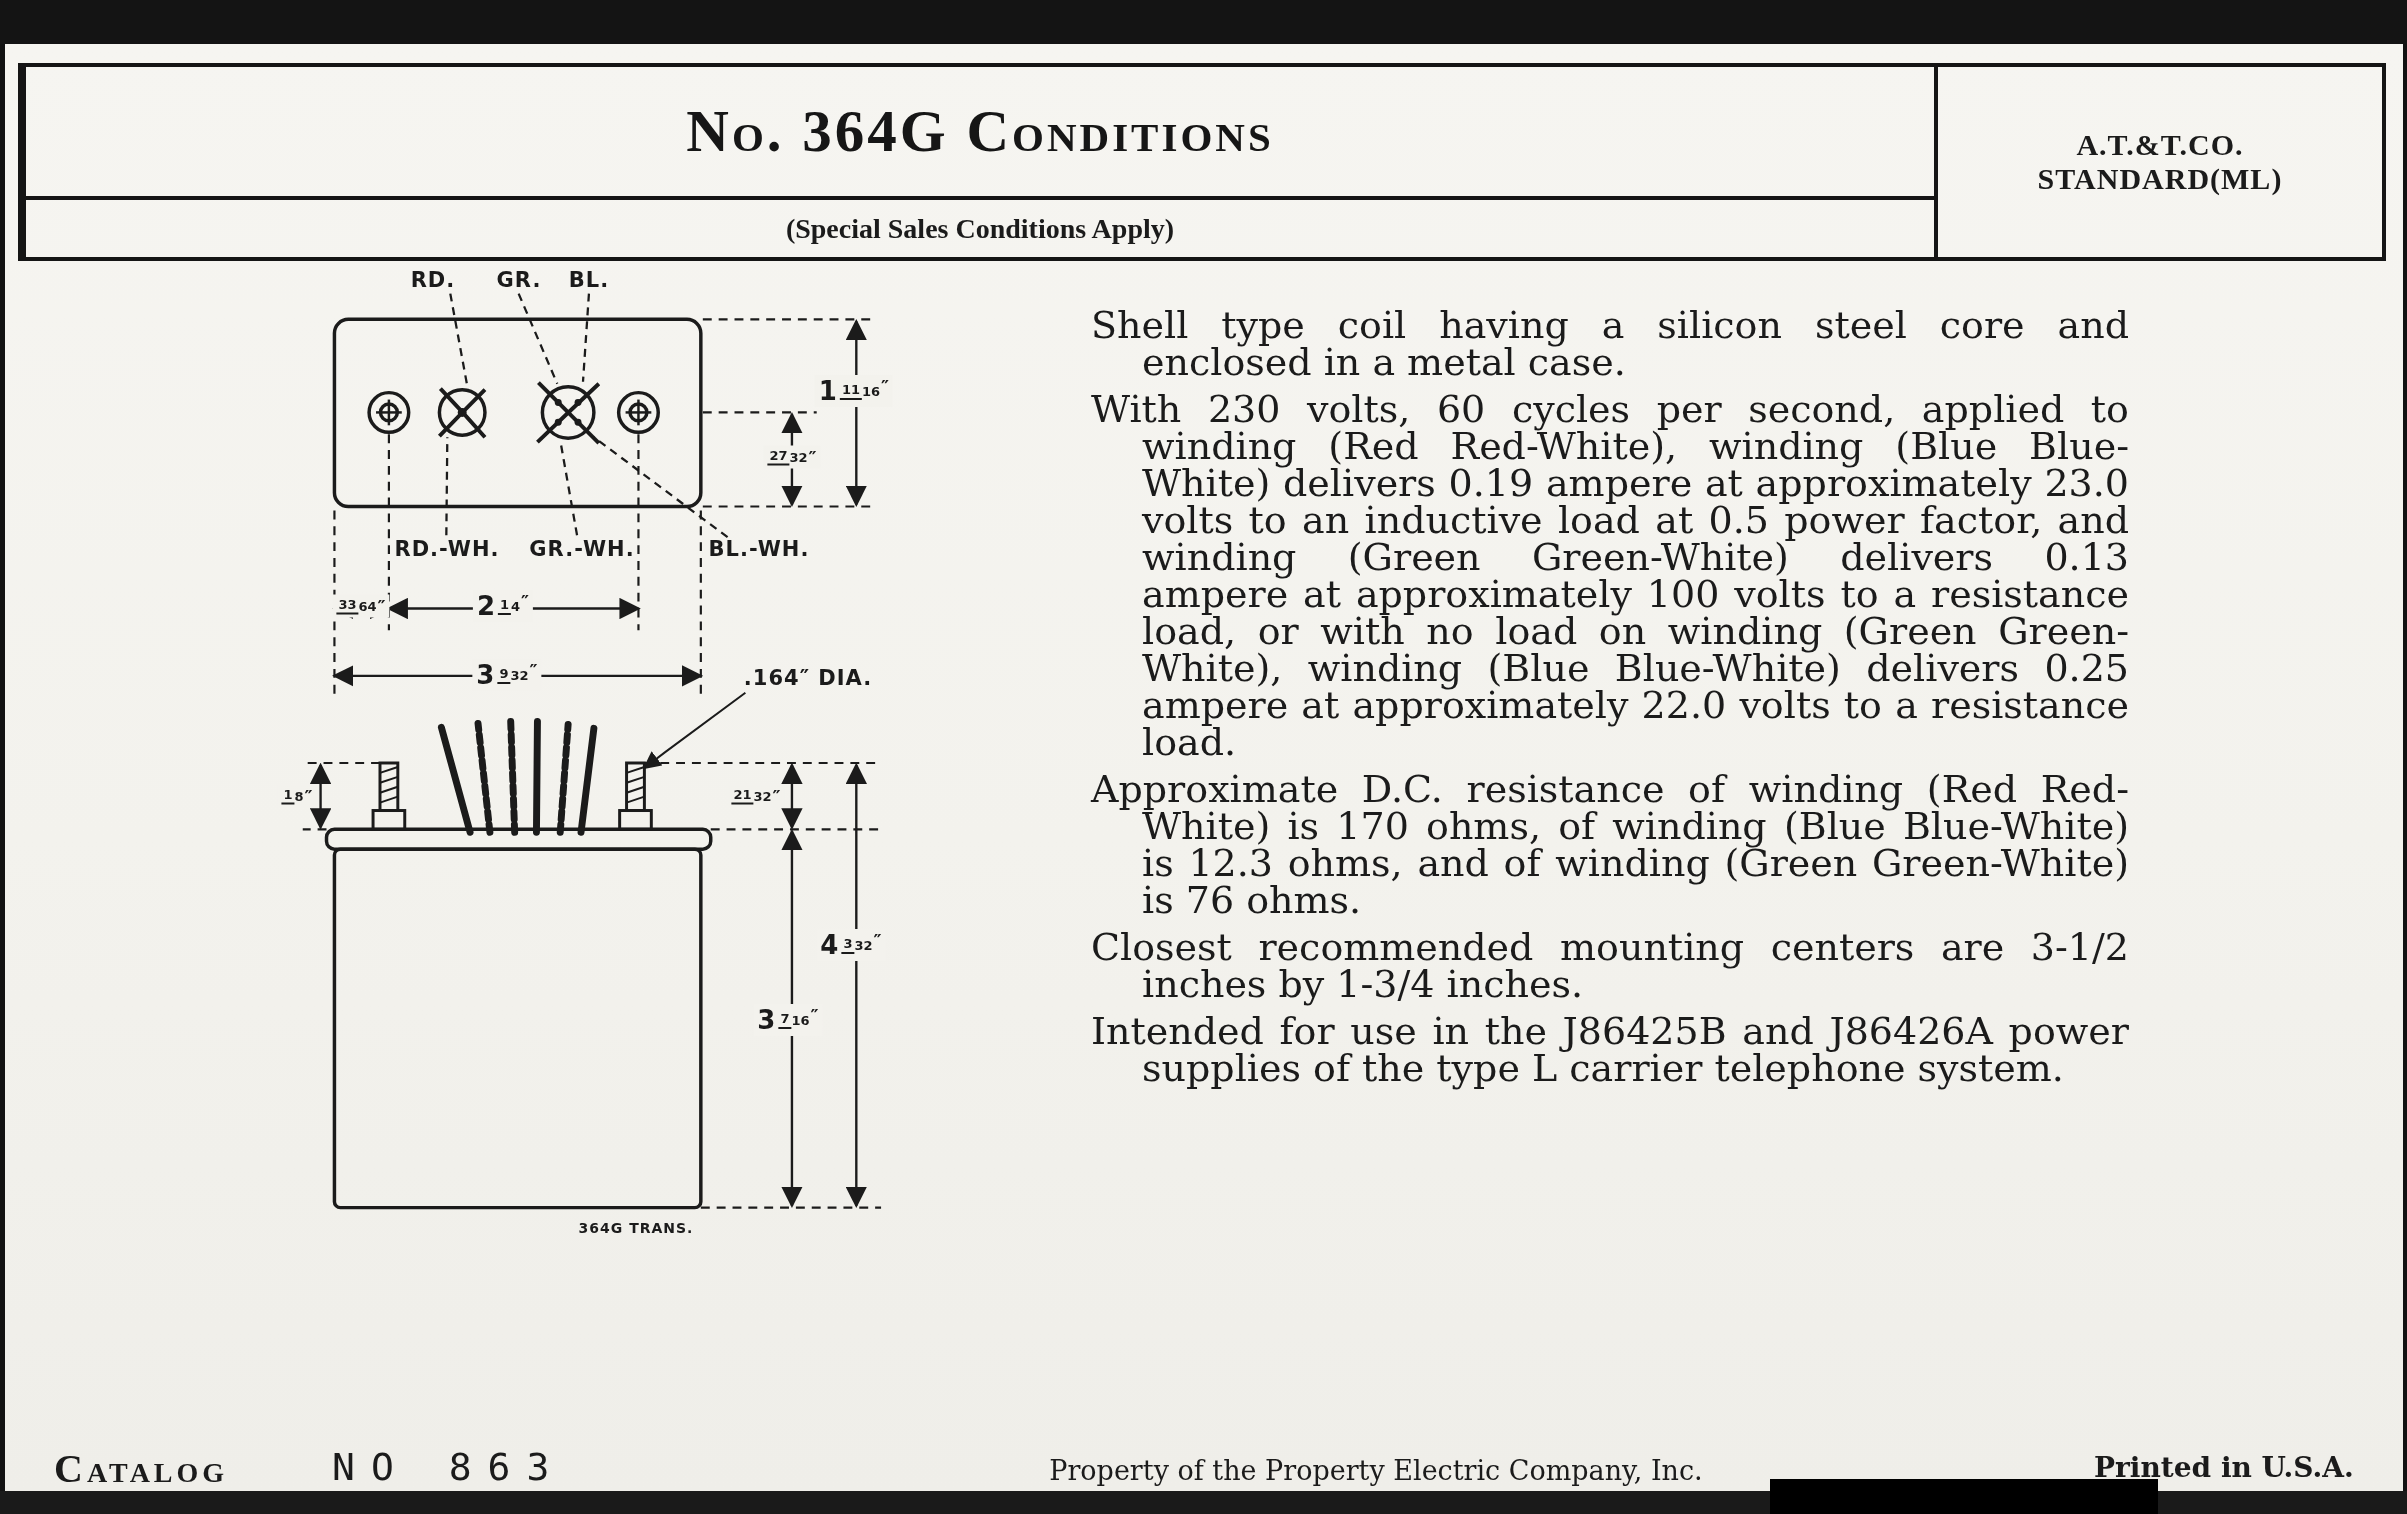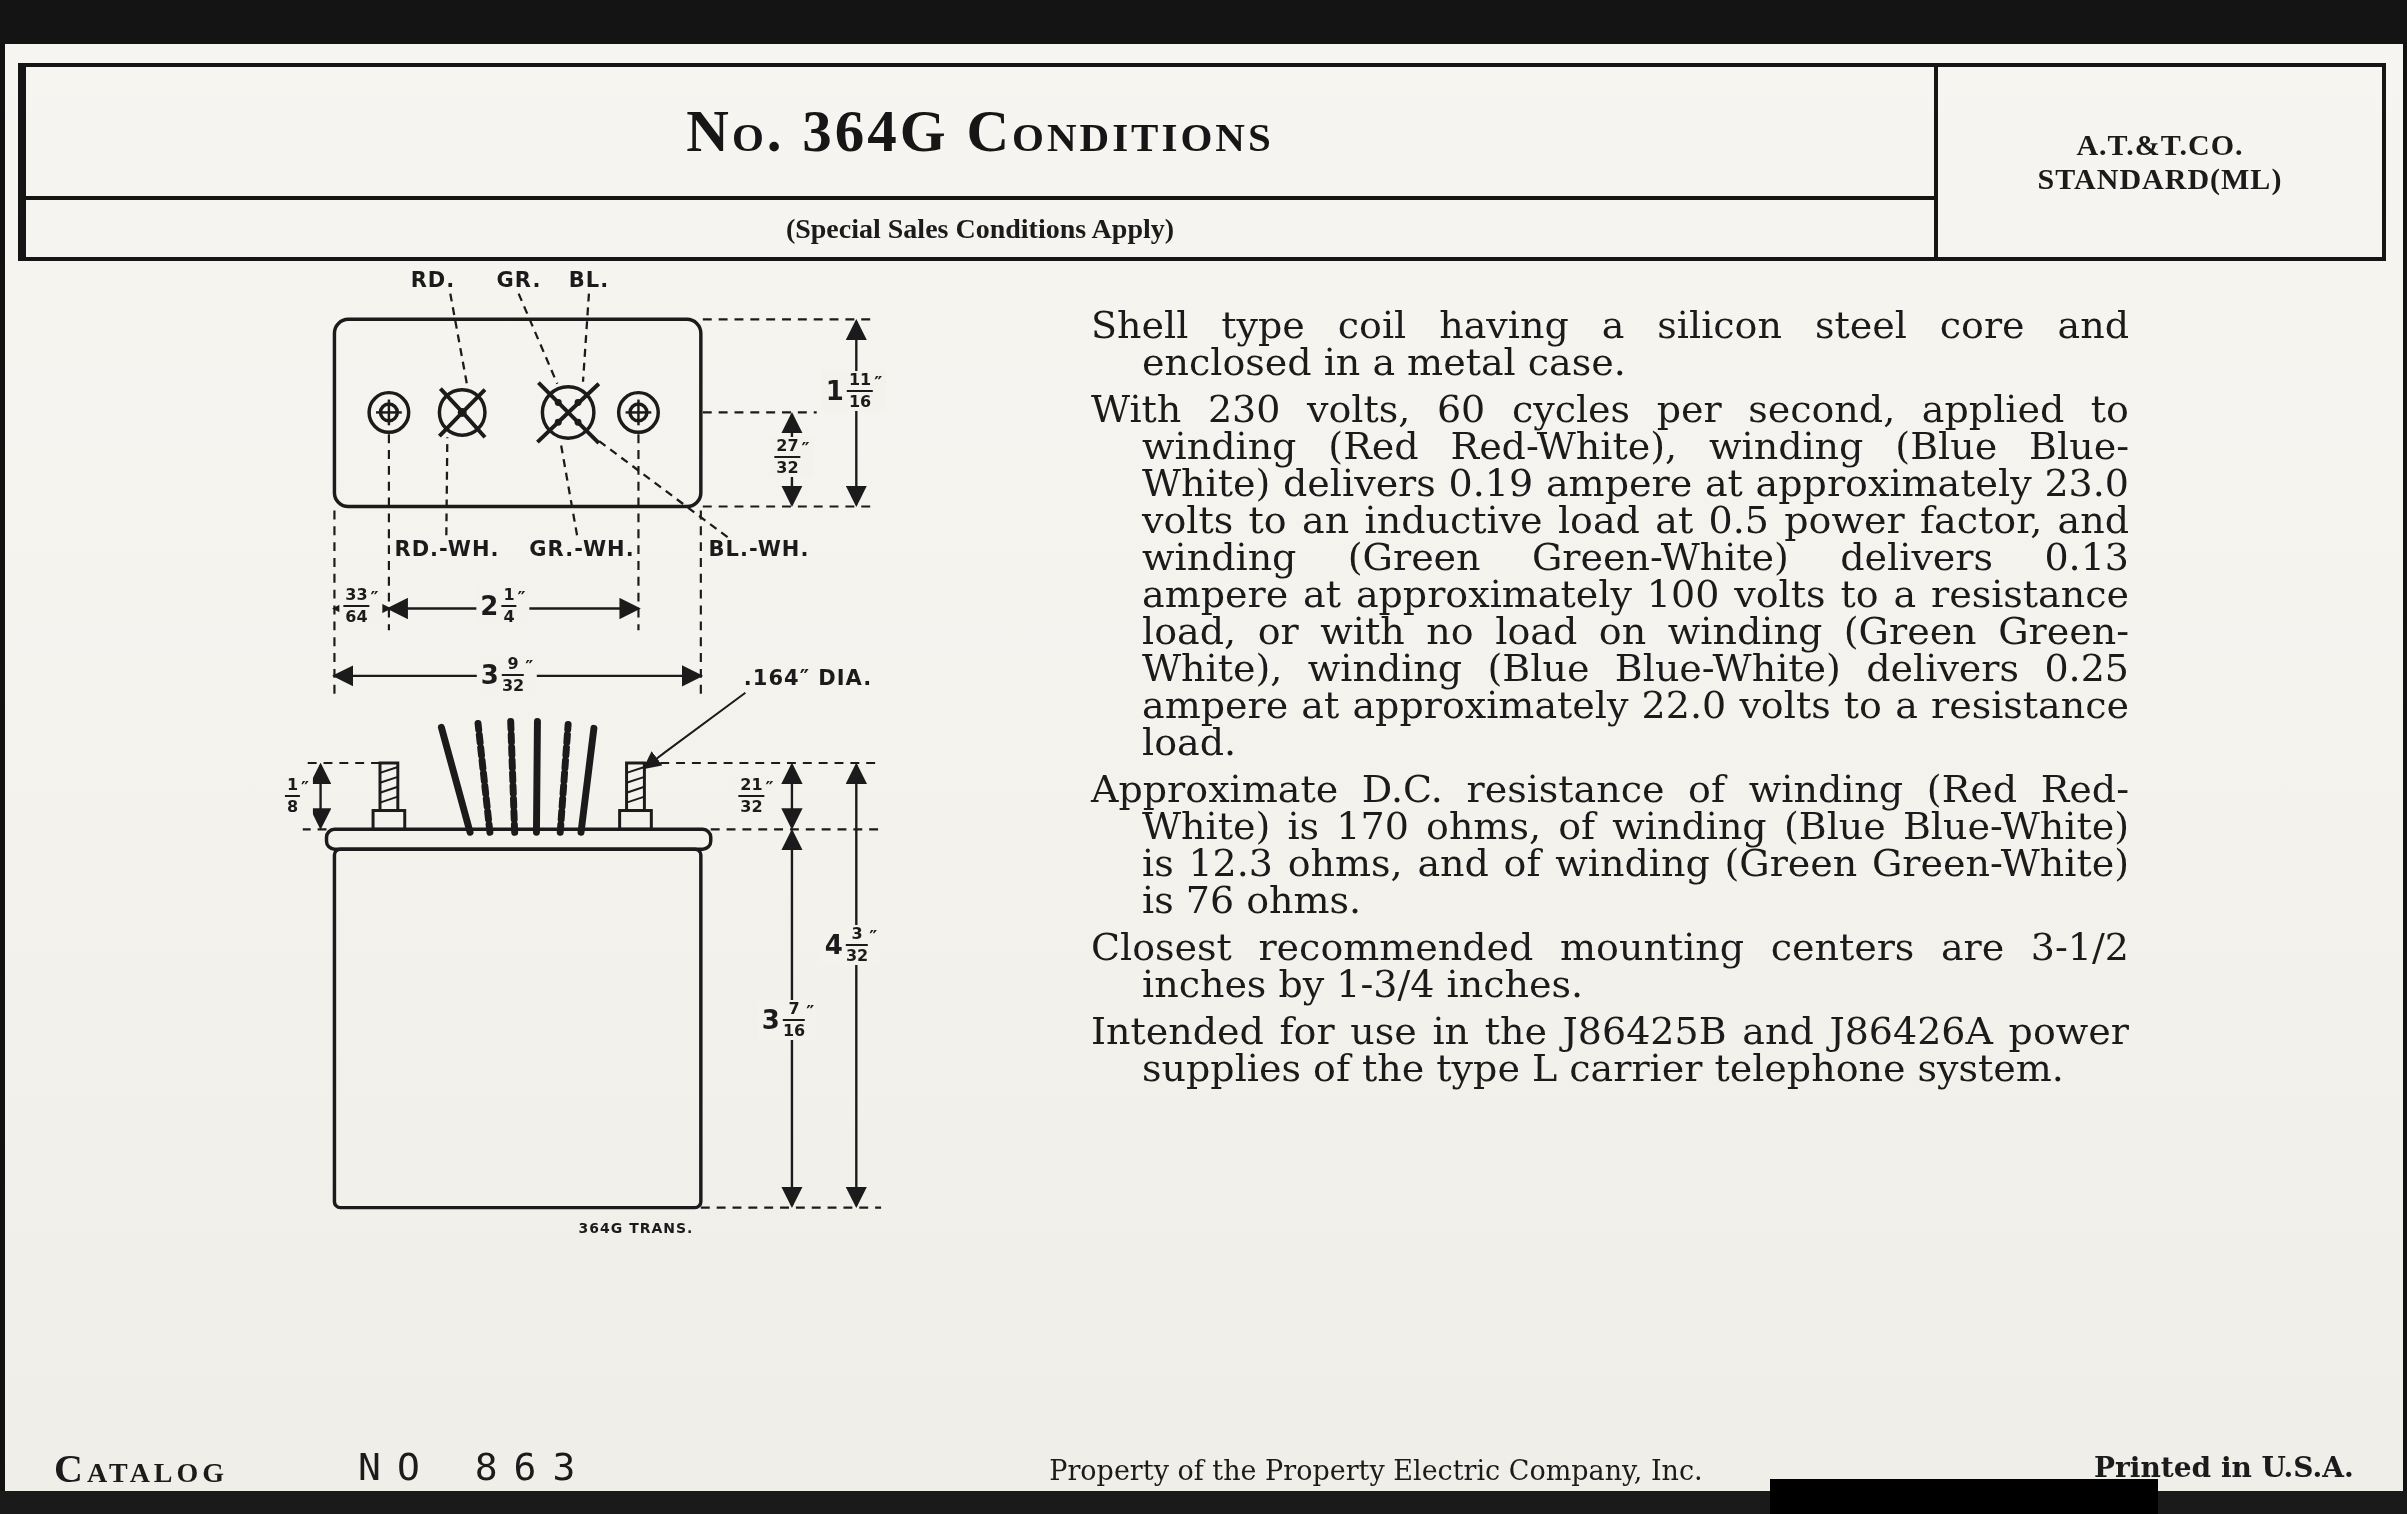--- a/index.html
+++ b/index.html
@@ -65,32 +65,32 @@
     letter-spacing:1px; white-space:nowrap; color:#1b1b1b;
   }
   .dcap { font-size:14px; font-weight:700; letter-spacing:1px; }
   .dim {
     position:absolute; transform:translate(-50%,-50%);
     display:flex; align-items:center; white-space:nowrap;
     background:#f3f2ed; padding:1px 4px;
     font-family:"DejaVu Sans", sans-serif; font-weight:600; color:#1b1b1b;
   }
   .dim .w { font-size:26px; margin-right:3px; }
-  .frac { display:inline-flex; flex-direction:column; line-height:1;
-    font-size:16px; text-align:center; }
+  .frac { display:inline-flex; flex-direction:row; line-height:1;
+    font-size:13px; text-align:center; }
   .frac .fn { border-bottom:2px solid #1b1b1b; padding:0 2px 2px; }
   .frac .fd { padding-top:2px; }
   .dim .u { font-size:18px; align-self:flex-start; margin-left:1px; }
 
   
   .f-catalog { left:54px; top:1445px;
     font-family:"Liberation Serif", serif; font-weight:700;
     font-variant:small-caps; font-size:40px; letter-spacing:4px; }
   .f-no { left:332px; top:1445px;
-    font-family:"DejaVu Sans Mono", monospace; font-size:38px; letter-spacing:16px;margin-left:26px; }
+    font-family:"DejaVu Sans Mono", monospace; font-size:38px; letter-spacing:16px; }
   .f-prop { left:891px; top:1455px; width:970px; text-align:center;
     font-size:27px; font-family:"DejaVu Serif", serif; }
   .f-printed { left:2094px; top:1451px; font-size:28px; font-weight:700;
     font-family:"DejaVu Serif", serif; }
 </style>
 </head>
 <body>
 
 <div class="abs band-top"></div>
 <div class="abs paper"></div>

